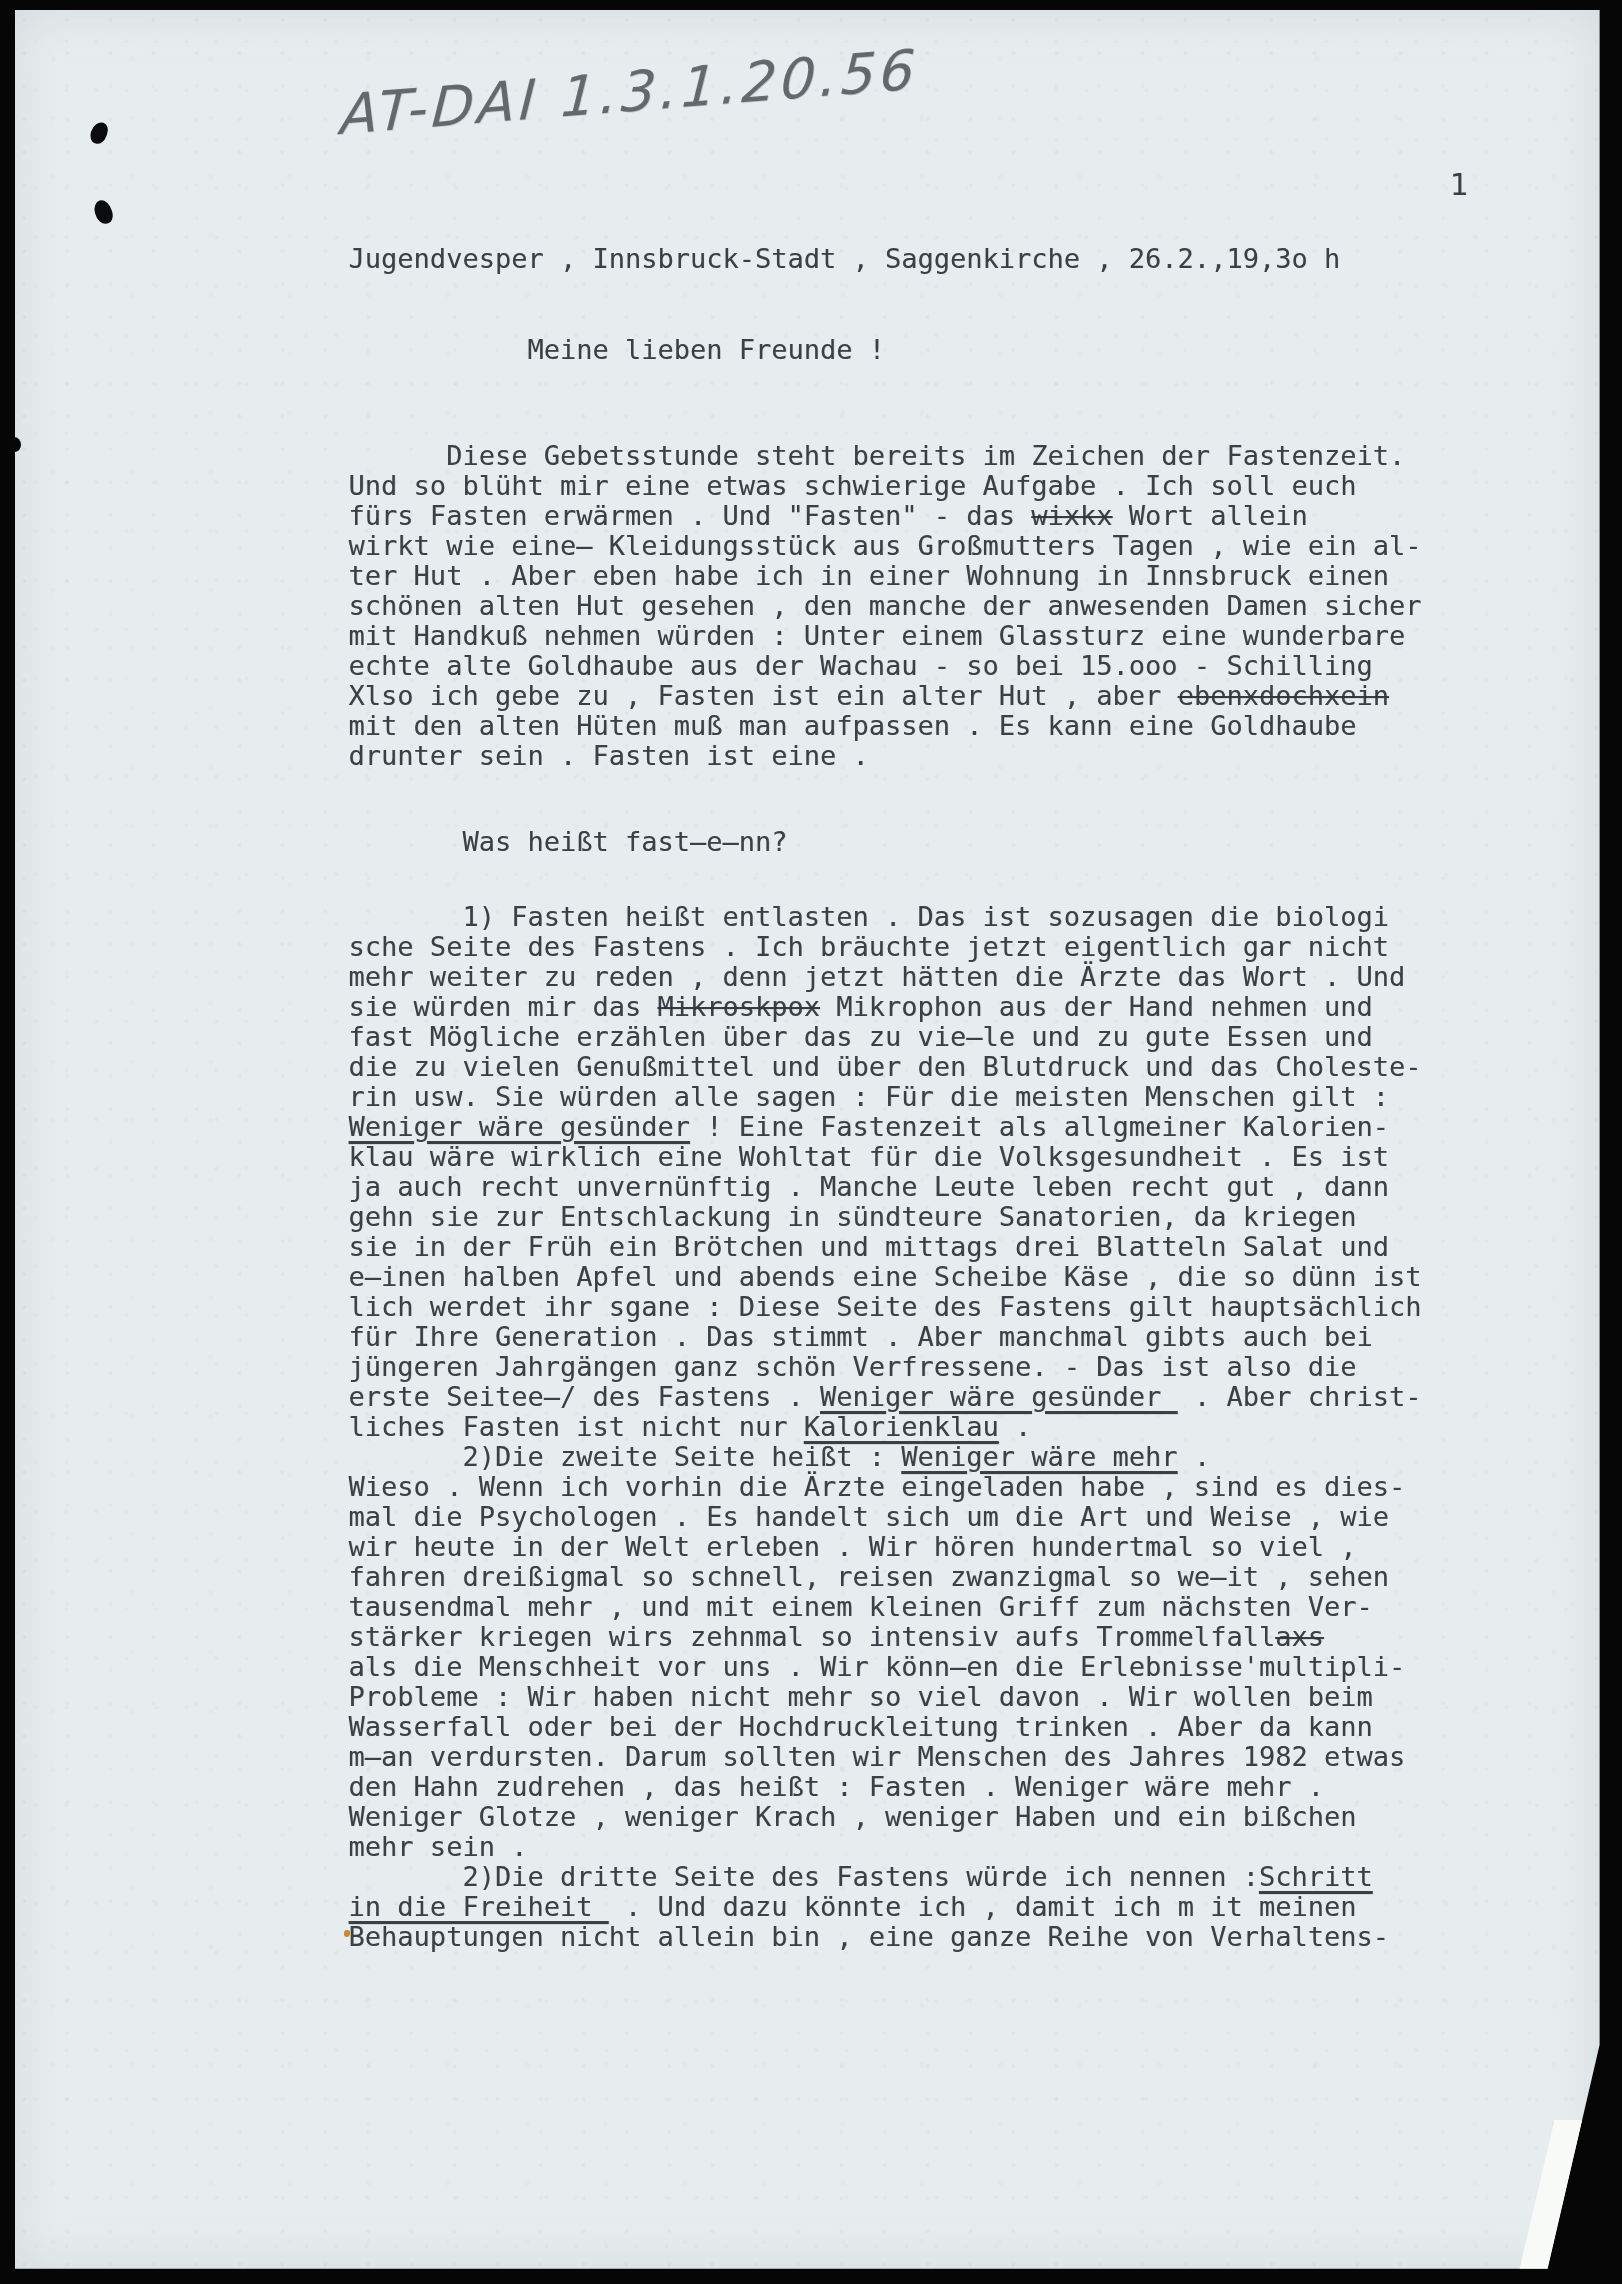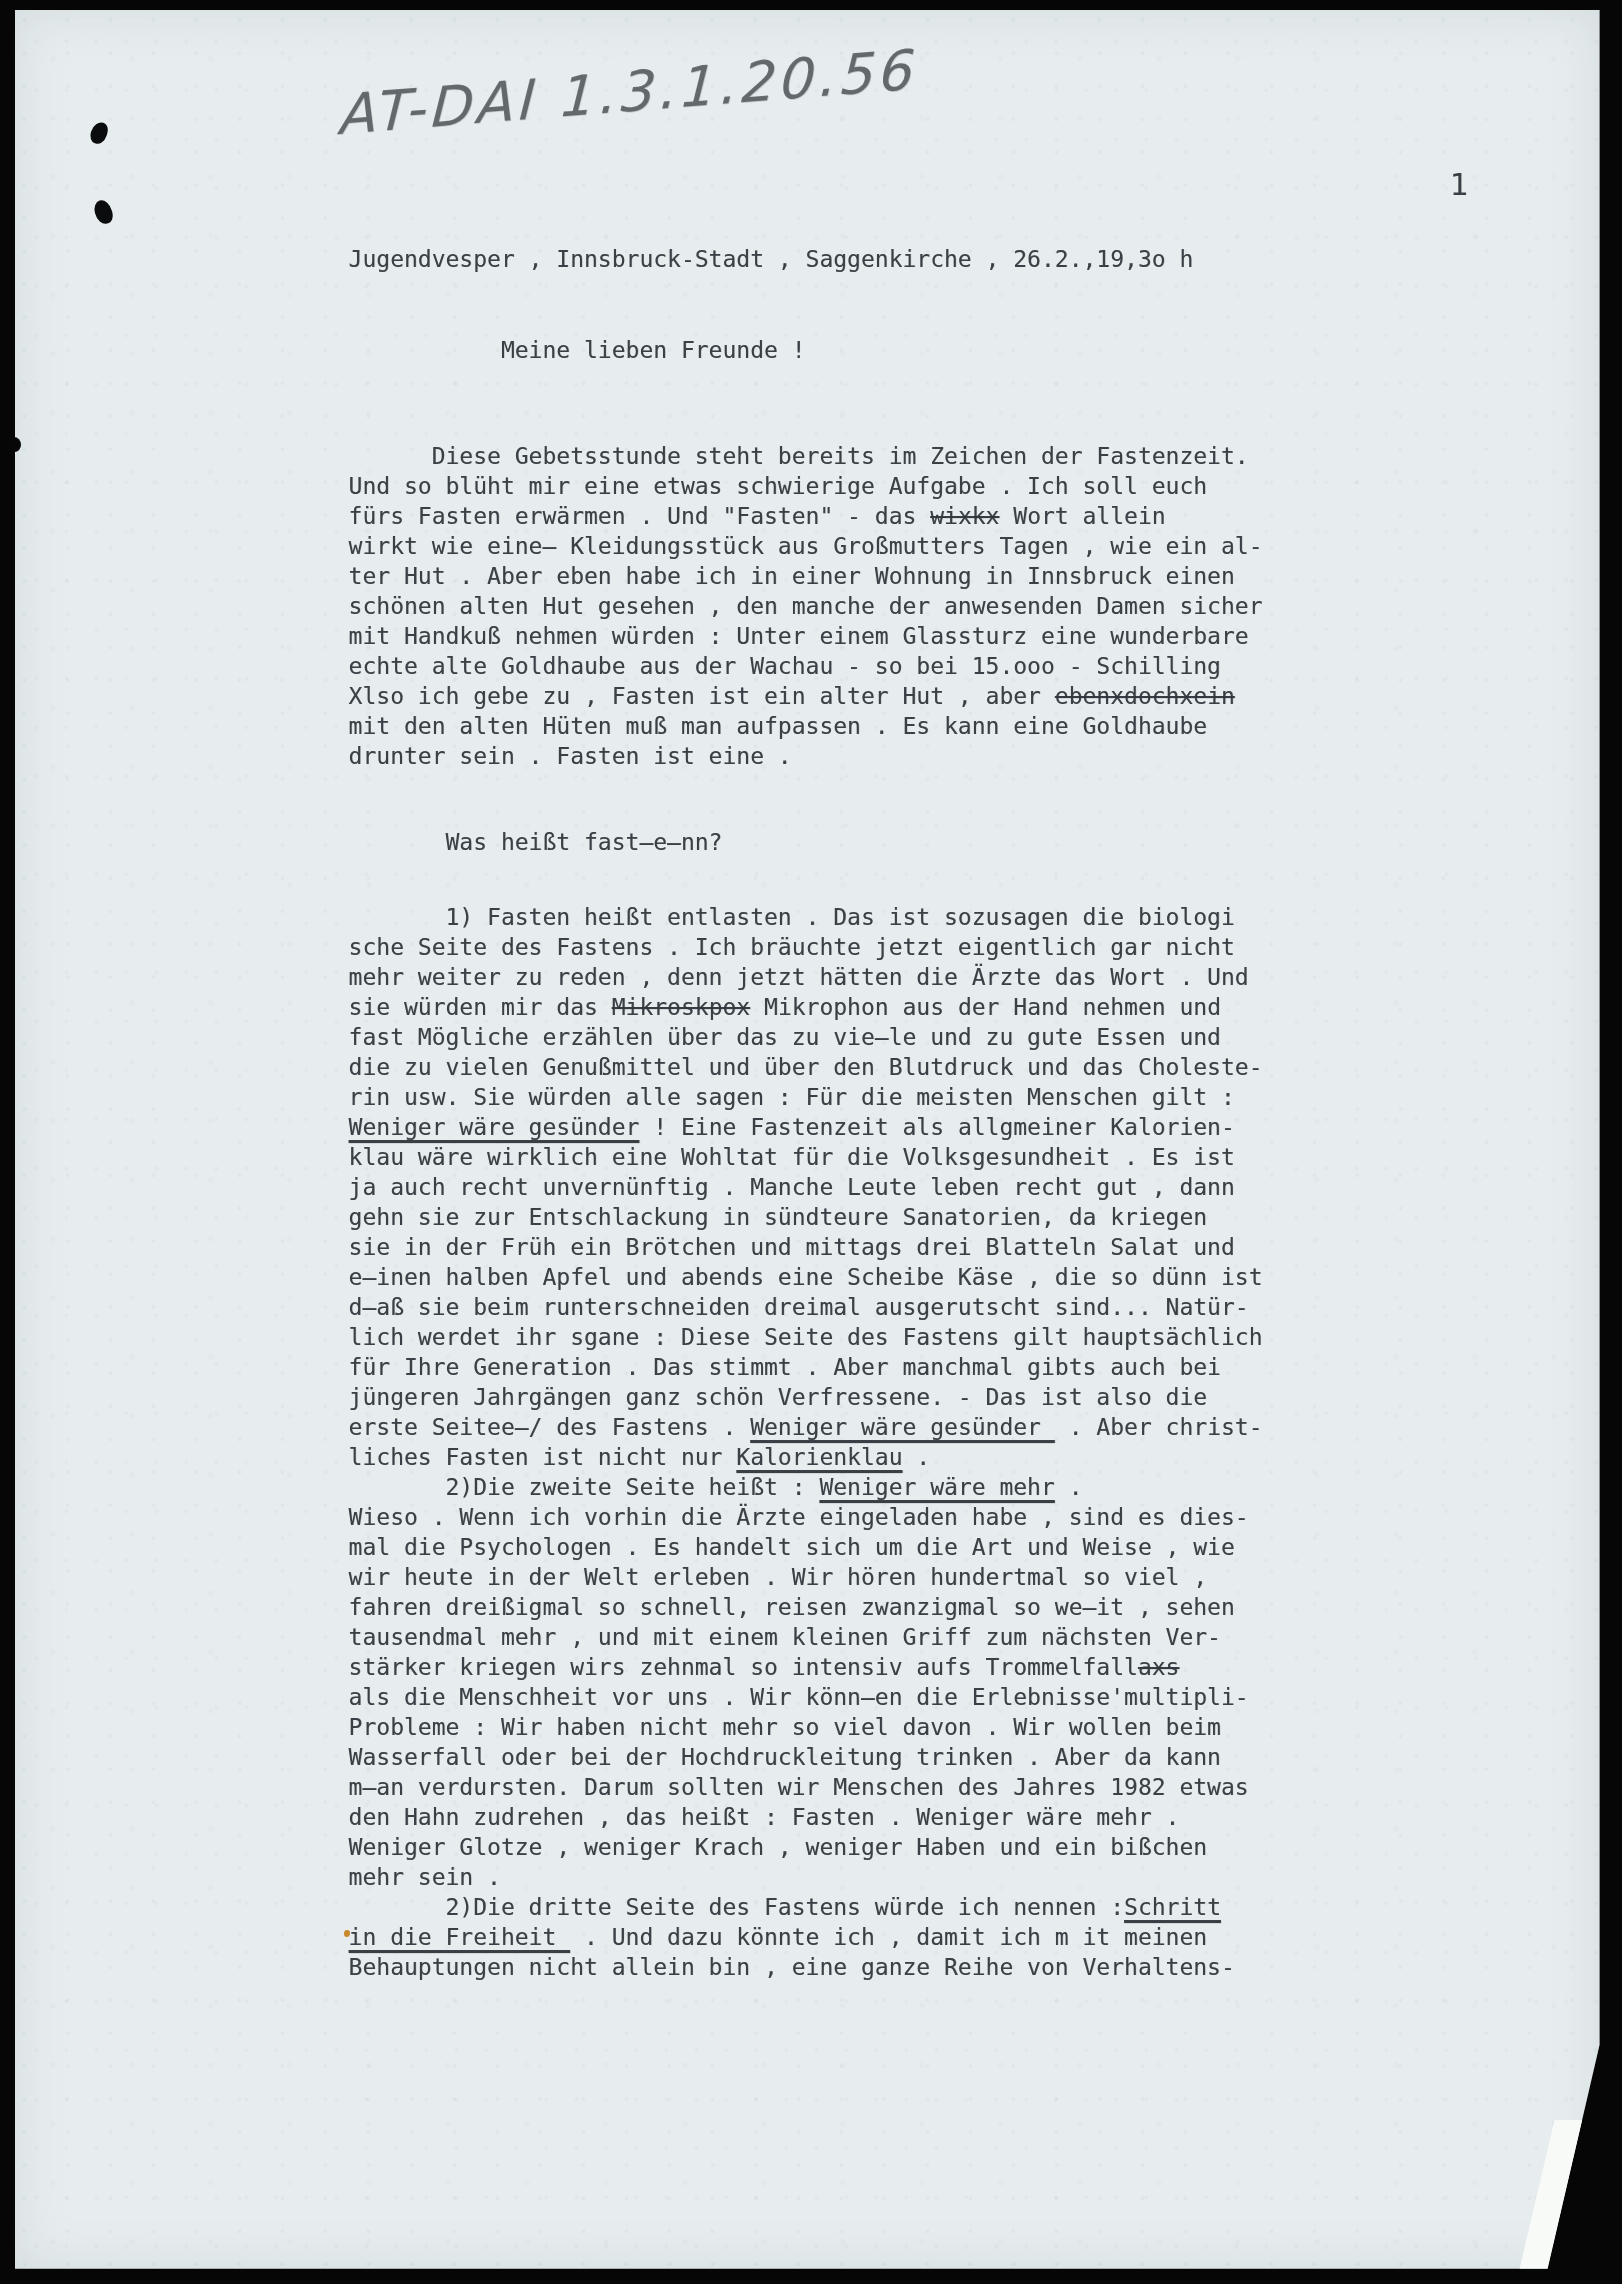--- a/index.html
+++ b/index.html
@@ -15,21 +15,21 @@
       radial-gradient(circle at 22% 31%, rgba(150,175,182,0.10) 0 1.6px, transparent 2.4px),
       radial-gradient(circle at 71% 64%, rgba(140,170,175,0.08) 0 1.6px, transparent 2.4px),
       radial-gradient(circle at 48% 83%, rgba(190,205,210,0.12) 0 2.4px, transparent 3.2px);
     background-size:43px 33px, 30px 49px, 79px 59px;
     clip-path:polygon(0 0, 100% 0, 100% 2035px, 1533px 100%, 0 100%);
     box-shadow:inset 0 0 49px rgba(120,140,150,0.18);
   }
   .text-flow{
     position:absolute;left:334px;top:234px;right:0;
     color:#3b4046;
-    font-size:23px;
+    font-size:27px;
     text-shadow:0.4px 0.4px 0 rgba(75,80,88,0.35);
   }
   .para{margin:0;}
   .para-0{margin-top:0;}
   .para-1{margin-top:61px;}
   .para-2{margin-top:76px;}
   .para-3{margin-top:56px;}
   .para-4{margin-top:45px;}
   .line{white-space:pre;height:30px;line-height:30px;}
   .u{
@@ -113,21 +113,20 @@
         <div class="line"><span>sie würden mir das </span><span class="s">Mikroskpox</span><span> Mikrophon aus der Hand nehmen und</span></div>
         <div class="line"><span>fast Mögliche erzählen über das zu vie̶le und zu gute Essen und</span></div>
         <div class="line"><span>die zu vielen Genußmittel und über den Blutdruck und das Choleste-</span></div>
         <div class="line"><span>rin usw. Sie würden alle sagen : Für die meisten Menschen gilt :</span></div>
         <div class="line"><span class="u">Weniger wäre gesünder</span><span> ! Eine Fastenzeit als allgmeiner Kalorien-</span></div>
         <div class="line"><span>klau wäre wirklich eine Wohltat für die Volksgesundheit . Es ist</span></div>
         <div class="line"><span>ja auch recht unvernünftig . Manche Leute leben recht gut , dann</span></div>
         <div class="line"><span>gehn sie zur Entschlackung in sündteure Sanatorien, da kriegen</span></div>
         <div class="line"><span>sie in der Früh ein Brötchen und mittags drei Blatteln Salat und</span></div>
         <div class="line"><span>e̶inen halben Apfel und abends eine Scheibe Käse , die so dünn ist</span></div>
-        <div class="line"><span>d̶aß sie beim runterschneiden dreimal ausgerutscht sind... Natür-</span></div>
         <div class="line"><span>lich werdet ihr sgane : Diese Seite des Fastens gilt hauptsächlich</span></div>
         <div class="line"><span>für Ihre Generation . Das stimmt . Aber manchmal gibts auch bei</span></div>
         <div class="line"><span>jüngeren Jahrgängen ganz schön Verfressene. - Das ist also die</span></div>
         <div class="line"><span>erste Seitee̶/ des Fastens . </span><span class="u">Weniger wäre gesünder </span><span> . Aber christ-</span></div>
         <div class="line"><span>liches Fasten ist nicht nur </span><span class="u">Kalorienklau</span><span> .</span></div>
         <div class="line"><span>       2)Die zweite Seite heißt : </span><span class="u">Weniger wäre mehr</span><span> .</span></div>
         <div class="line"><span>Wieso . Wenn ich vorhin die Ärzte eingeladen habe , sind es dies-</span></div>
         <div class="line"><span>mal die Psychologen . Es handelt sich um die Art und Weise , wie</span></div>
         <div class="line"><span>wir heute in der Welt erleben . Wir hören hundertmal so viel ,</span></div>
         <div class="line"><span>fahren dreißigmal so schnell, reisen zwanzigmal so we̶it , sehen</span></div>

